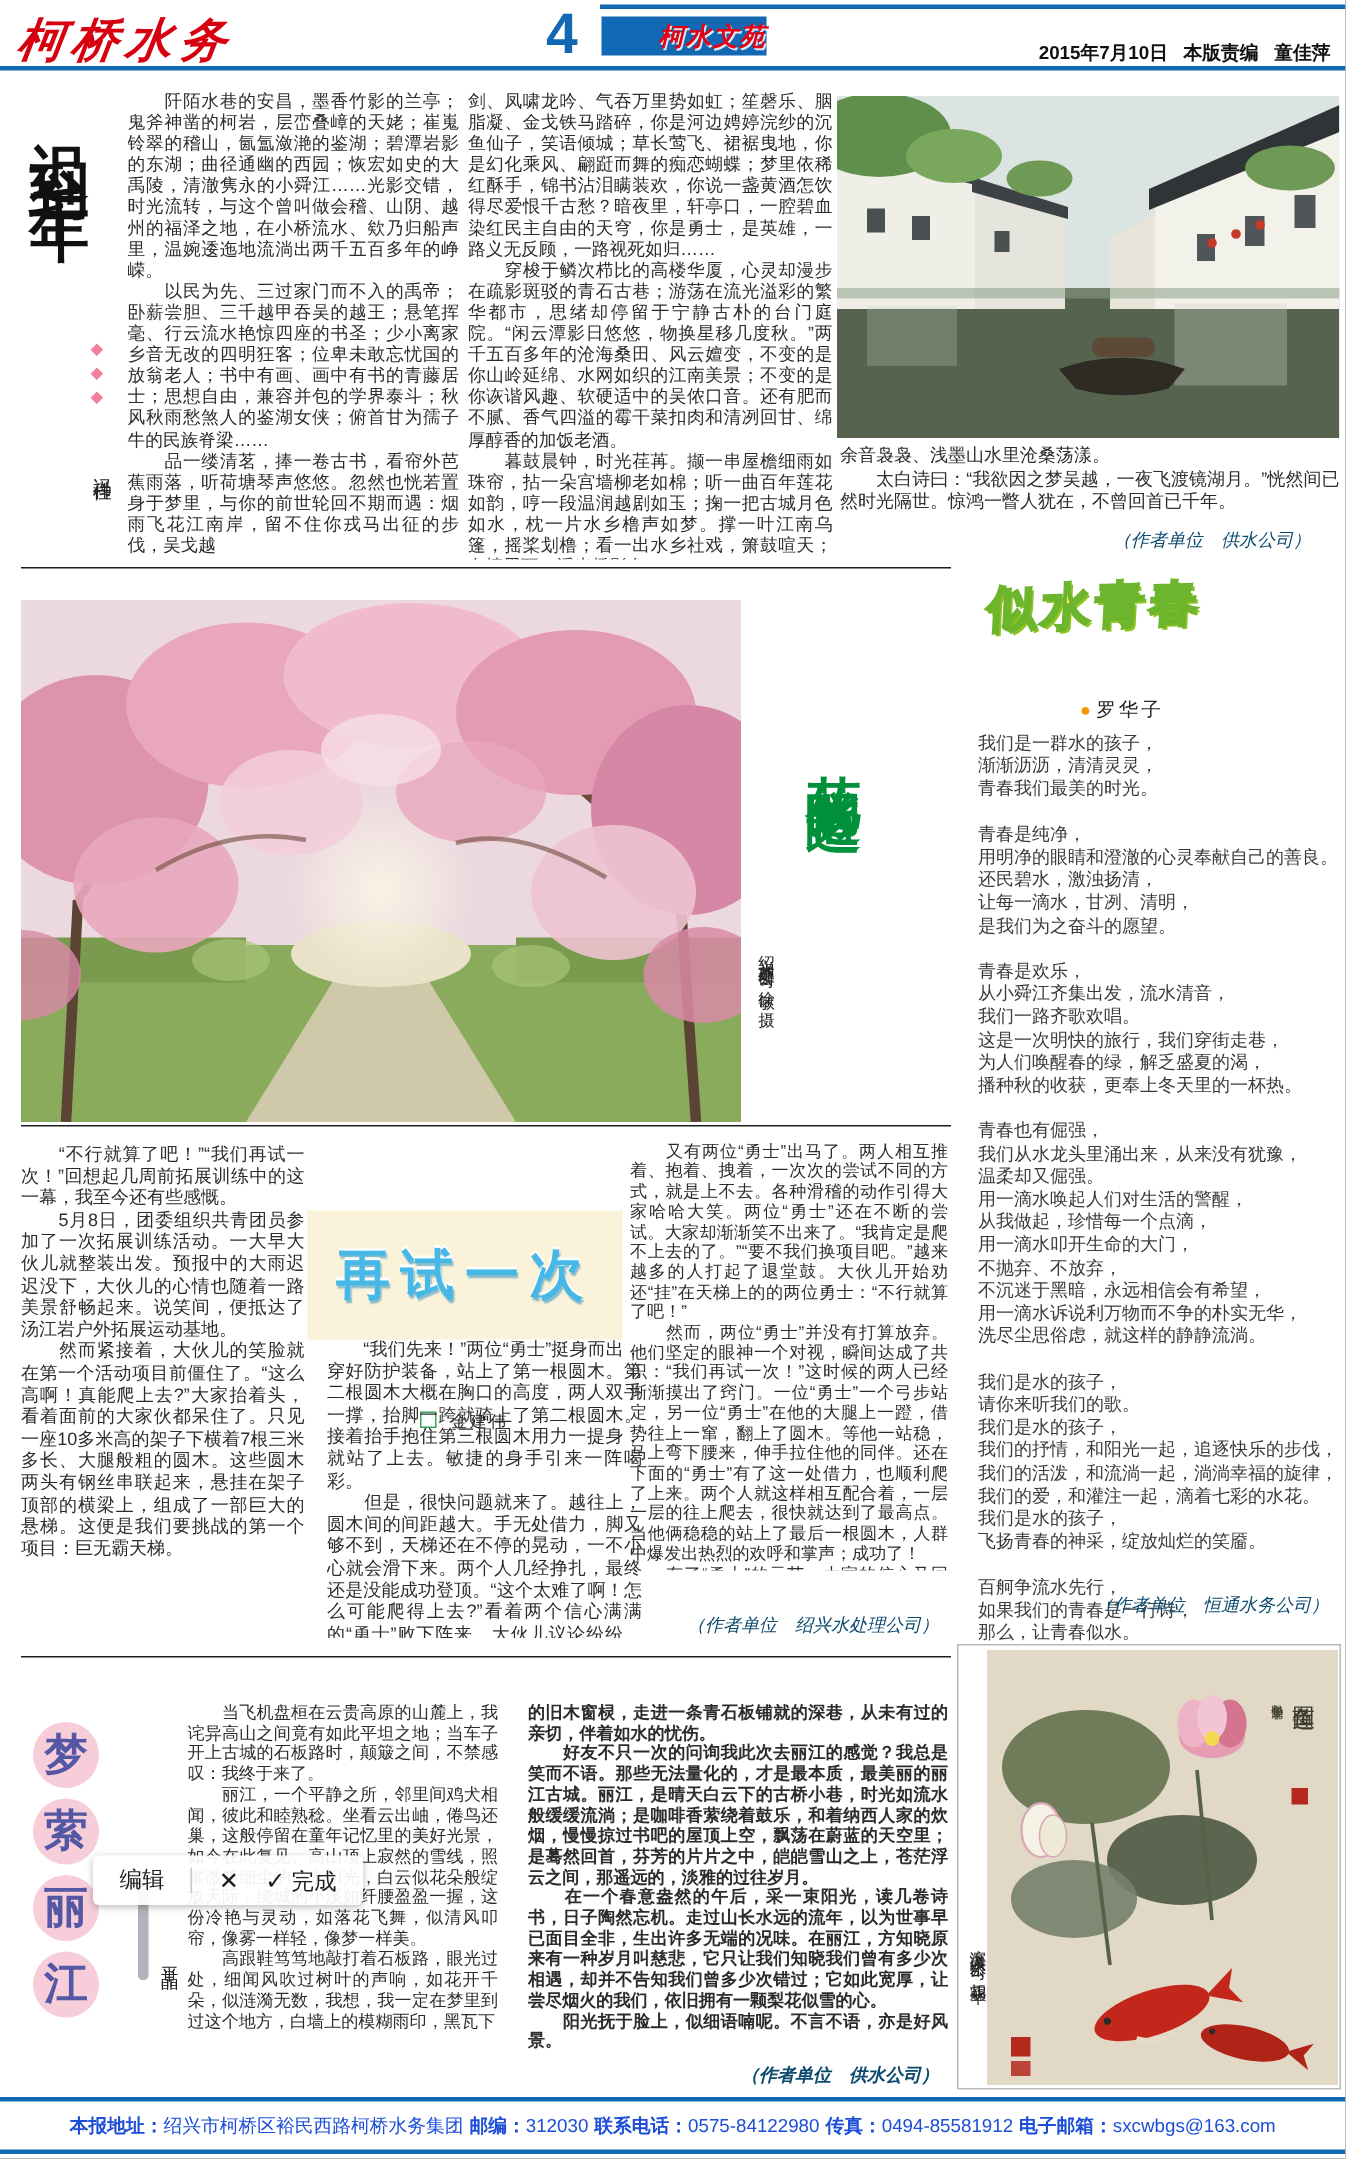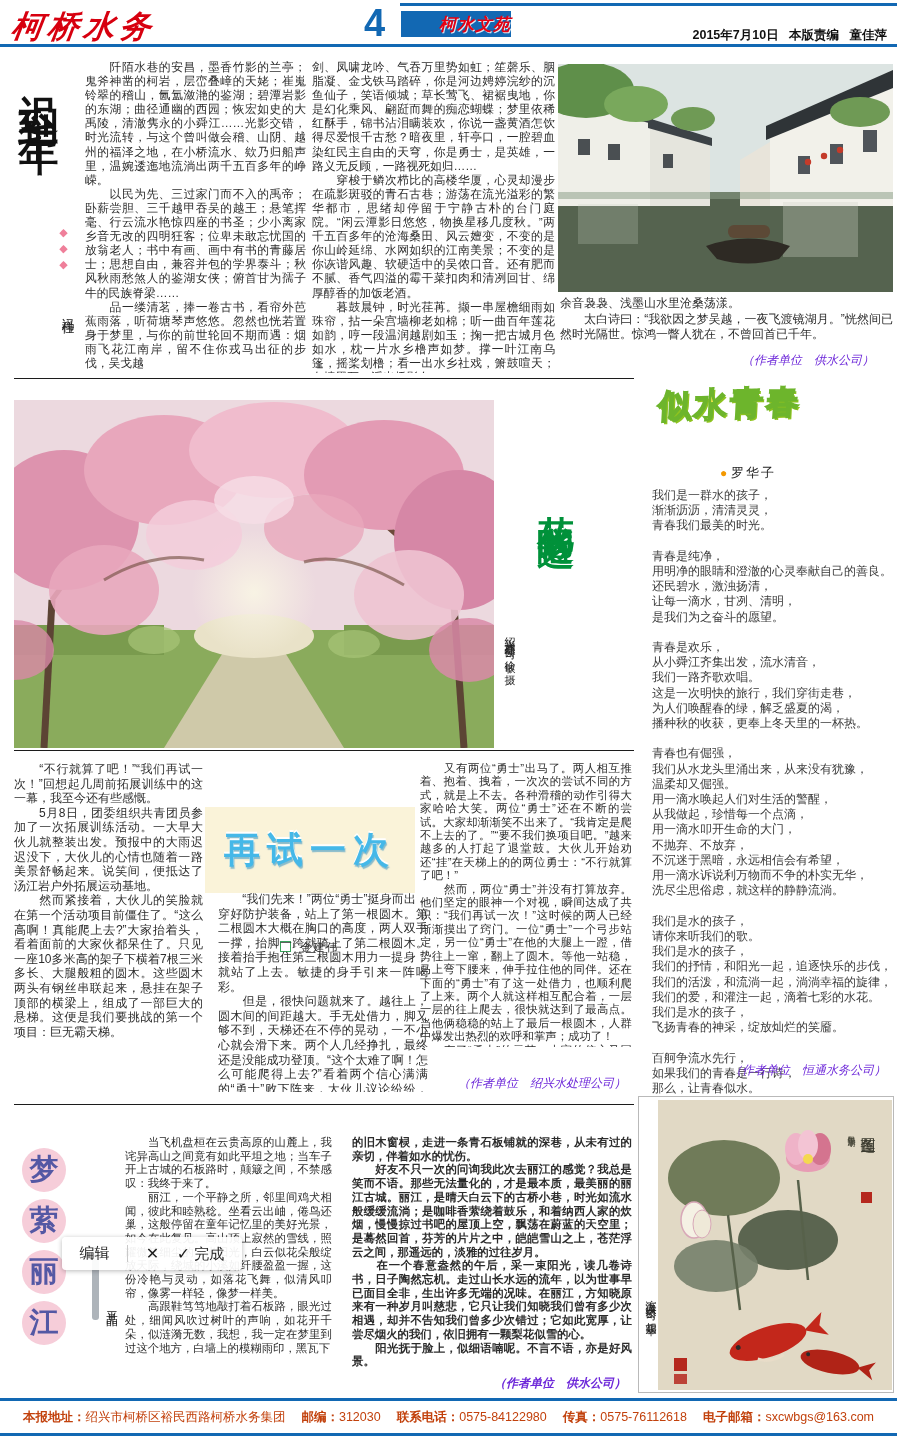--- a/index.html
+++ b/index.html
@@ -9,21 +9,21 @@
     font-family:"Liberation Sans", sans-serif; overflow:hidden; margin:0 auto;
   }
   .abs { position:absolute; }
   .vtext { writing-mode:vertical-rl; }
   .col {
     font-size:12px; line-height:14.6px; text-align:justify; color:#2c2c2c;
     white-space:pre-line; overflow:hidden;
   }
   .serif { font-family:Liberation Sans, sans-serif;margin-top:36px; }
   .byline { font-family:"Liberation Serif", serif; font-style:italic; font-size:12px;
-    color:#6d28d9; text-align:right; padding-right:6px; }
+    color:#0c4a6e; text-align:right; padding-right:6px; }
   .rule { background:#1c1c1c; height:1px; }
   .bluebar { background:#1268b3; }
   svg { display:block; }
 </style>
 </head>
 <body>
 
 <div id="canvas">
 
   <div class="abs" style="left:12px;top:6px;font-size:31px;font-weight:900;color:#d7000f;
@@ -294,23 +294,23 @@
         <rect x="203" y="92" width="11" height="11" fill="#b5281e"></rect>
         <rect x="16" y="258" width="13" height="13" fill="#b5281e"></rect>
         <rect x="16" y="274" width="13" height="10" fill="#b5281e" opacity="0.85"></rect>
       </svg>
     </div>
   </div>
 
   <div class="abs bluebar" style="left:0;top:1398px;width:897px;height:3px;"></div>
 
   <div class="abs" style="left:0;top:1404px;width:897px;height:26px;display:flex;align-items:center;justify-content:center;
-              gap:16px;font-size:12.5px;color:#c2410c;">
+              gap:4px;font-size:12.5px;color:#1d4ed8;">
     <span><b>本报地址：</b><span>绍兴市柯桥区裕民西路柯桥水务集团</span></span>
     <span><b>邮编：</b><span>312030</span></span>
     <span><b>联系电话：</b><span>0575-84122980</span></span>
-    <span><b>传真：</b><span>0575-76112618</span></span>
+    <span><b>传真：</b><span>0494-85581912</span></span>
     <span><b>电子邮箱：</b><span>sxcwbgs@163.com</span></span>
   </div>
 
   <div class="abs bluebar" style="left:0;top:1433px;width:897px;height:3px;"></div>
 
 </div>
 
 </body></html>

